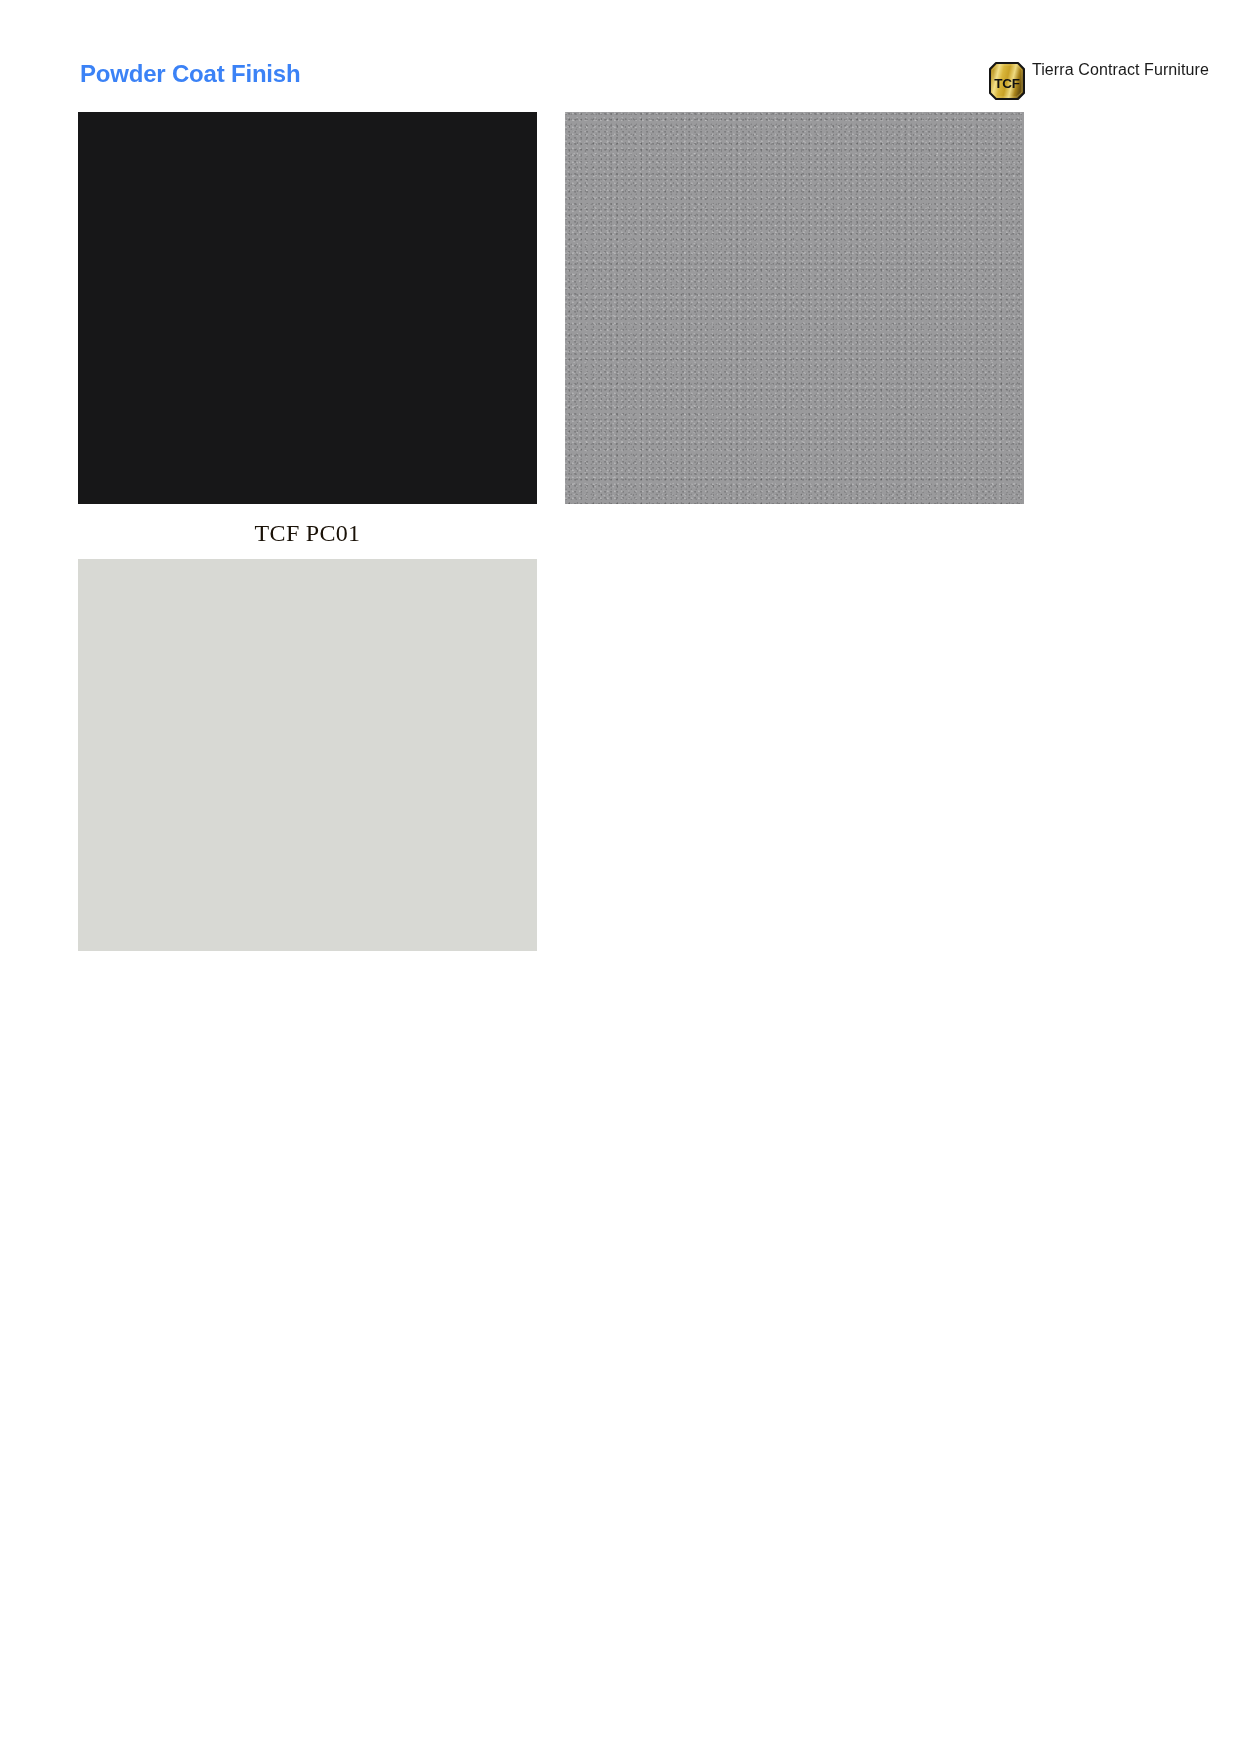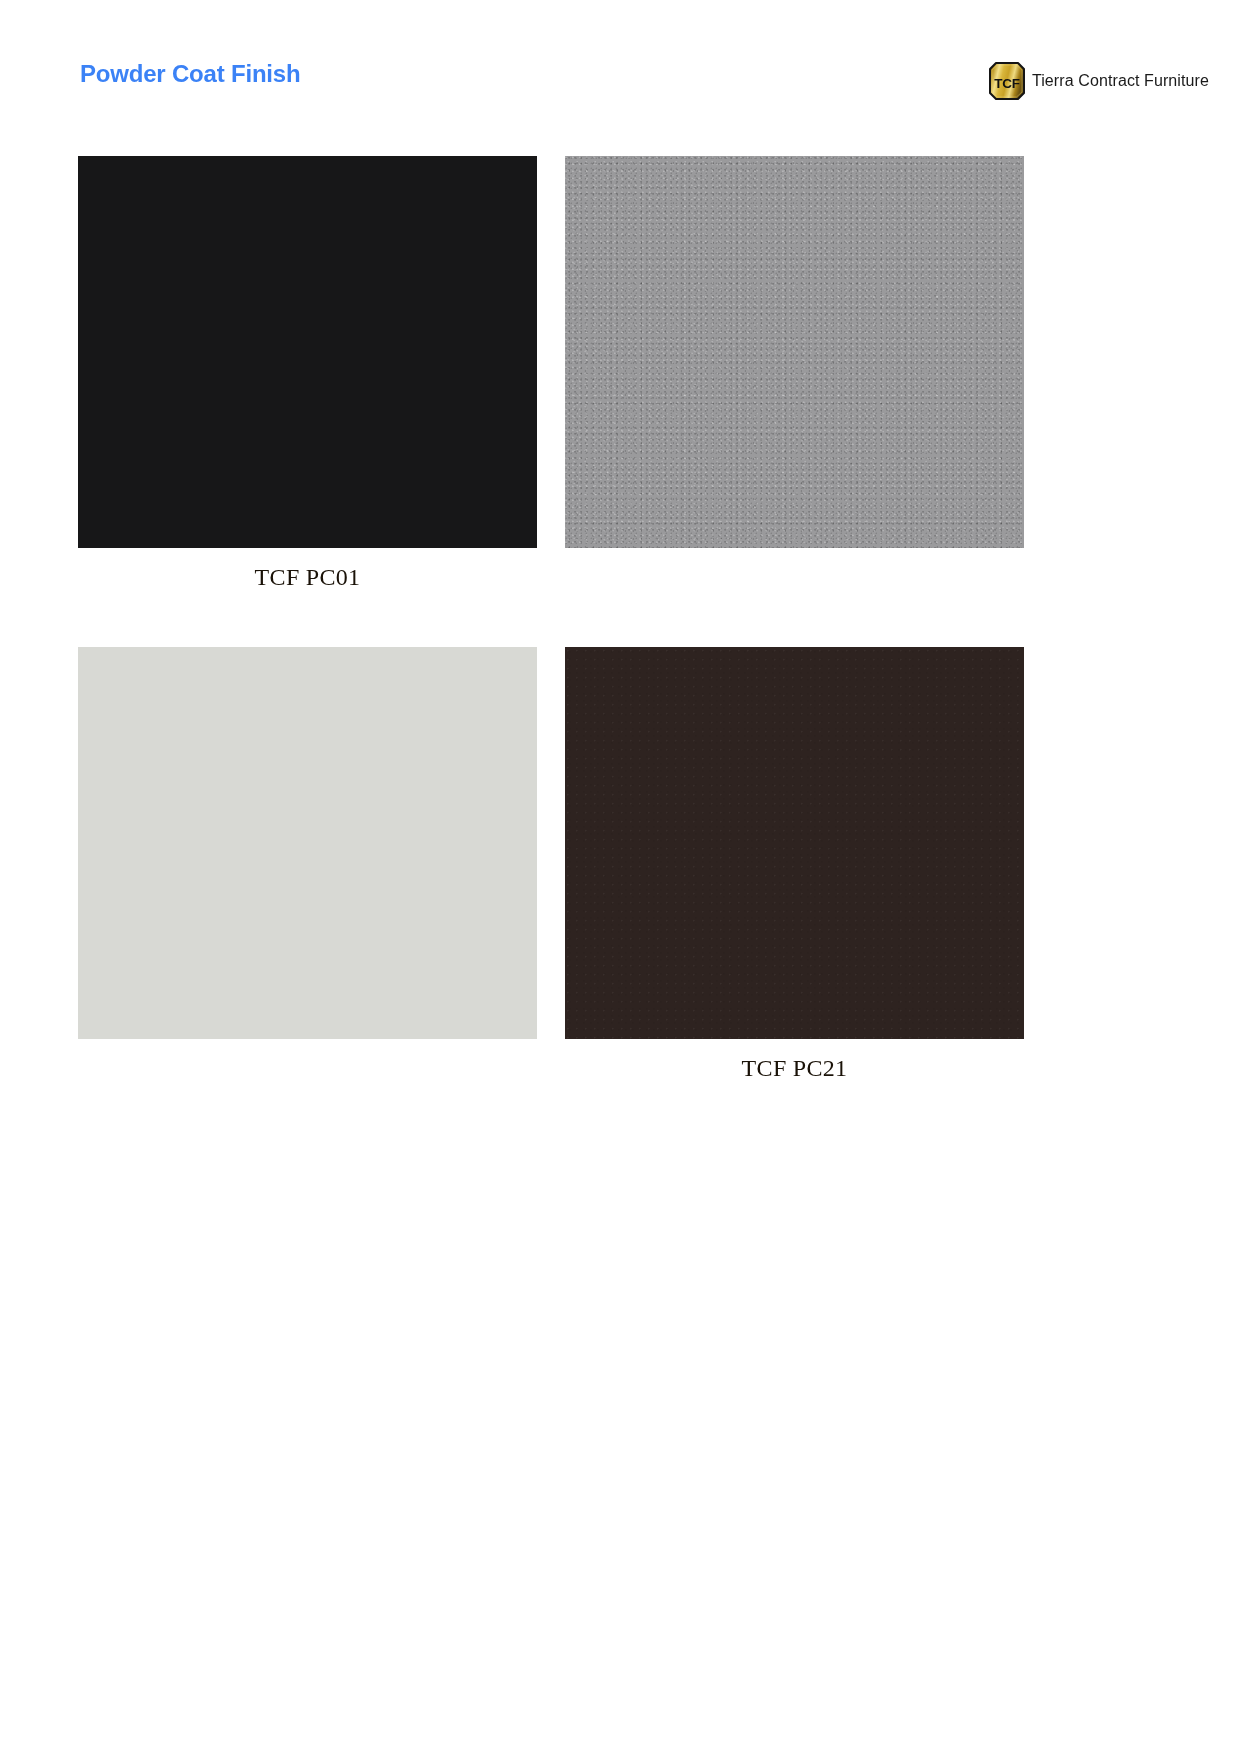--- a/index.html
+++ b/index.html
@@ -42,21 +42,21 @@
     letter-spacing: -0.2px;
     color: #3b82f6;
     white-space: nowrap;
   }
 
   .brand {
     position: absolute;
     right: 32px;
     top: 62px;
     display: flex;
-    align-items: center;
+    align-items: flex-start;
     gap: 7px;
     height: 38px;
   }
 
   .brand-logo {
     width: 36px;
     height: 38px;
     flex: 0 0 auto;
     display: block;
   }
@@ -76,21 +76,20 @@
     position: absolute;
     left: 78px;
     top: 112px;
     width: 958px;
   }
 
   .swatch-row {
     display: flex;
     gap: 28px;
     margin-bottom: 0;
-    margin-top: 44px;
   }
 
   .swatch-cell {
     width: 459px;
     flex: 0 0 459px;
   }
 
   .swatch-chip {
     width: 459px;
     height: 392px;
@@ -178,21 +177,17 @@
       </div>
       <div class="swatch-cell">
         <div class="swatch-chip textured" id="chip-1" style="background-color: rgb(154, 154, 156);"></div>
       </div>
     </div>
 
     <div class="swatch-row">
       <div class="swatch-cell">
         <div class="swatch-chip" id="chip-2" style="background-color: rgb(216, 217, 212);"></div>
       </div>
-      <div class="swatch-cell">
-        <div class="swatch-chip textured-soft" id="chip-3" style="background-color: rgb(46, 35, 32);"></div>
-        <div class="swatch-label">TCF PC21</div>
-      </div>
     </div>
 
   </div>
 
 </div>
 
 </body></html>

